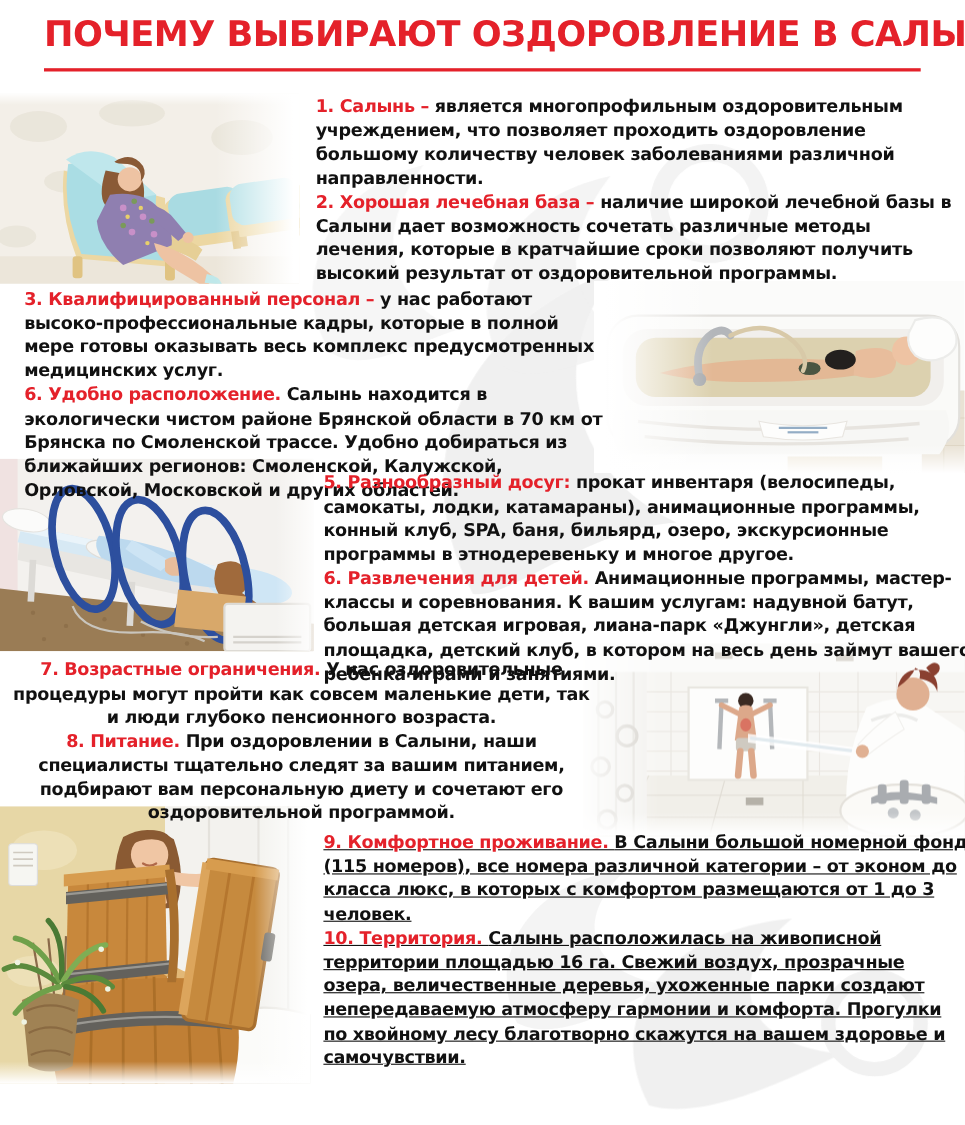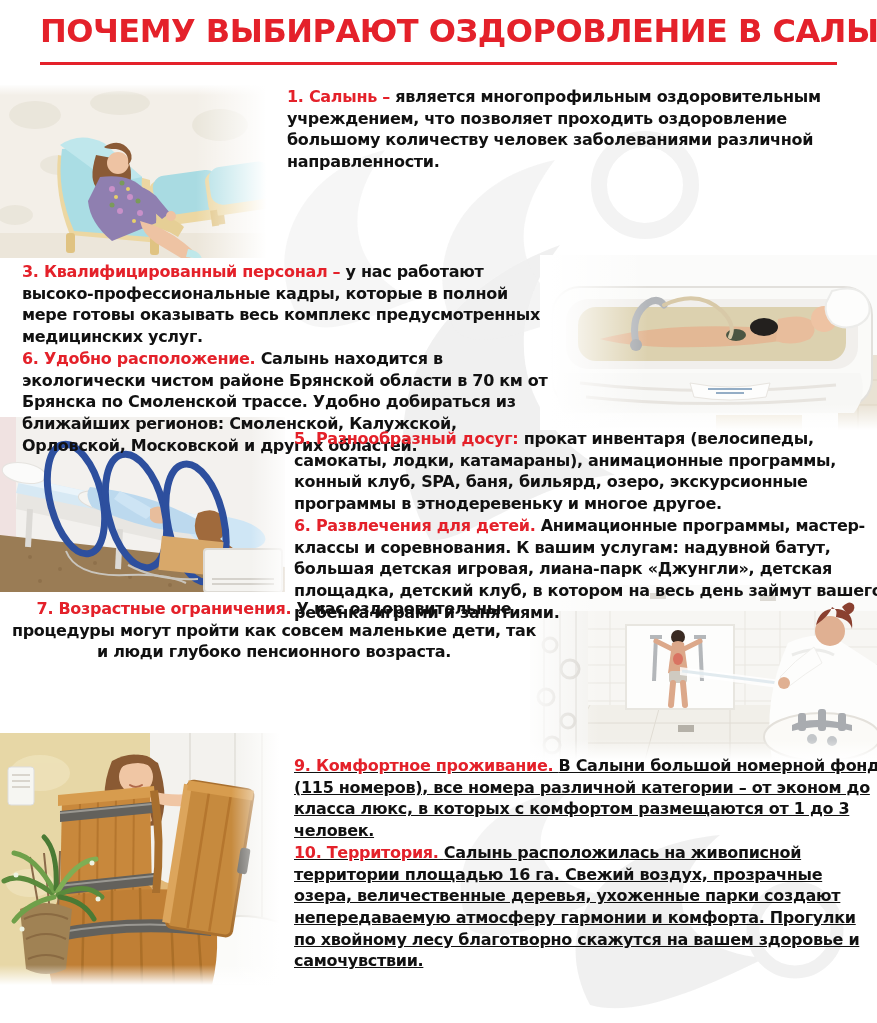--- a/index.html
+++ b/index.html
@@ -119,20 +119,21 @@
         <circle cx="171" cy="131" r="5" fill="#eec3a3"></circle>
         <path d="M140,136 q24,6 44,22 l12,10 -10,8 -30,-18 q-14,-10 -16,-22 Z" fill="#eec3a3"></path>
         <path d="M188,164 q12,2 14,10 l-16,-2 Z" fill="#bfe8ea"></path>
       </g>
     </svg>
     <div class="fade"></div>
   </figure>
 
   <div class="tblock b1">
       <p class="item"><span class="lead">1.  Салынь – </span><span class="btxt">является многопрофильным оздоровительным учреждением, что позволяет проходить оздоровление большому количеству человек заболеваниями различной направленности.</span></p>
+      <p class="item"><span class="lead">2. Хорошая лечебная база – </span><span class="btxt">наличие широкой лечебной базы в Салыни дает возможность сочетать различные методы лечения, которые в кратчайшие сроки позволяют получить высокий результат от оздоровительной программы.</span></p>
     </div>
 
   <div class="tblock b2">
       <p class="item"><span class="lead">3. Квалифицированный персонал – </span><span class="btxt">у нас работают высоко-профессиональные кадры, которые в полной мере готовы оказывать весь комплекс предусмотренных медицинских услуг.</span></p>
       <p class="item"><span class="lead">6. Удобно расположение. </span><span class="btxt">Салынь находится в экологически чистом районе Брянской области в 70 км от Брянска по Смоленской трассе. Удобно добираться из ближайших регионов: Смоленской, Калужской, Орловской, Московской и других областей.</span></p>
     </div>
 
   <figure class="photo p2" style="margin:0">
     <svg width="337" height="175" viewBox="0 0 337 175">
       <rect width="337" height="175" fill="#fbfbfa"></rect>
@@ -229,20 +230,21 @@
     <div class="fade"></div>
   </figure>
 
   <div class="tblock b3">
       <p class="item"><span class="lead">5. Разнообразный досуг: </span><span class="btxt">прокат инвентаря (велосипеды, самокаты, лодки, катамараны), анимационные программы, конный клуб, SPA, баня, бильярд, озеро, экскурсионные программы в этнодеревеньку и многое другое.</span></p>
       <p class="item"><span class="lead">6. Развлечения для детей. </span><span class="btxt">Анимационные программы, мастер-классы и соревнования. К вашим услугам: надувной батут, большая детская игровая, лиана-парк «Джунгли», детская площадка, детский клуб, в котором на весь день займут вашего ребенка играми и занятиями.</span></p>
     </div>
 
   <div class="tblock b4">
       <p class="item"><span class="lead">7. Возрастные ограничения. </span><span class="btxt">У нас оздоровительные процедуры могут пройти как совсем маленькие дети, так и люди глубоко пенсионного возраста.</span></p>
+      <p class="item"><span class="lead">8. Питание. </span><span class="btxt">При оздоровлении в Салыни, наши специалисты тщательно следят за вашим питанием, подбирают вам персональную диету и сочетают его оздоровительной программой.</span></p>
     </div>
 
   <figure class="photo p4" style="margin:0">
     <svg width="347" height="175" viewBox="0 0 347 175">
       <rect width="347" height="175" fill="#f7f6f3"></rect>
       <rect width="347" height="26" fill="#fbfbfa"></rect>
       <rect x="120" y="8" width="16" height="6" fill="#dcd9d3"></rect>
         <rect x="230" y="10" width="16" height="6" fill="#dcd9d3"></rect>
       <g stroke="#e8e5df" stroke-width="1" opacity="0.9">
         <line x1="0" y1="44" x2="347" y2="44"></line>

